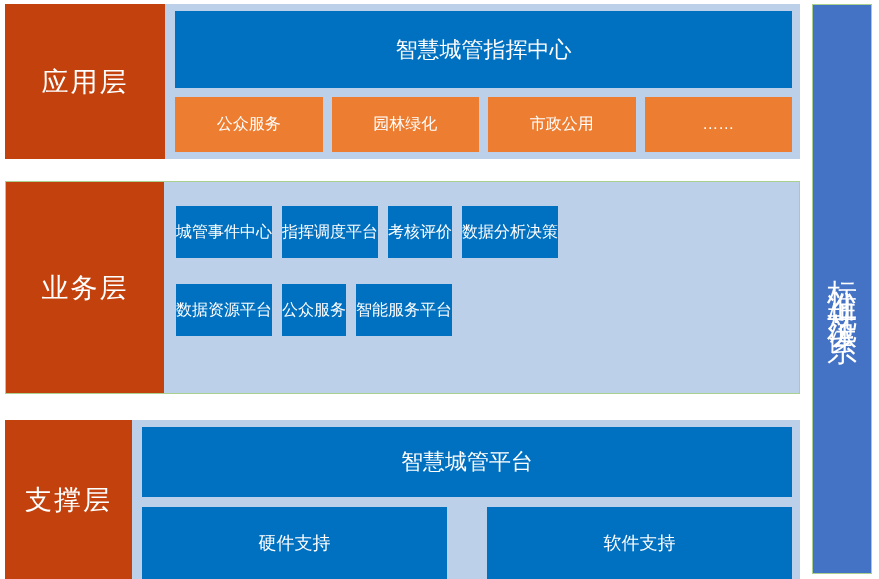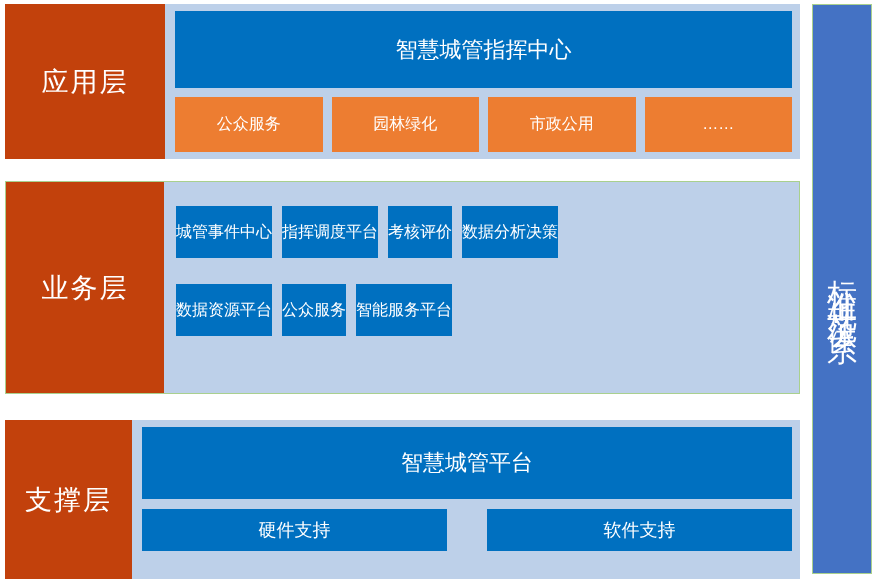--- a/index.html
+++ b/index.html
@@ -100,21 +100,21 @@
     flex: 0 0 auto;
   }
 
   
   #band-support { left: 5px; top: 420px; width: 795px; height: 159px; }
   #band-support .layer-label { width: 127px; }
   #band-support .band-content { padding: 7px 8px 0 10px; }
   #band-support .wide-box { height: 72px; }
   #band-support .row { margin-top: 10px; }
   #band-support .row .box {
-    height: 42px;
+    height: 72px;
     font-size: 18px;
     flex: 1 1 0;
   }
   #band-support .row .spacer { flex: 0 0 40px; }
 
   
   #sidebar {
     position: absolute;
     left: 812px; top: 4px;
     width: 60px; height: 570px;

